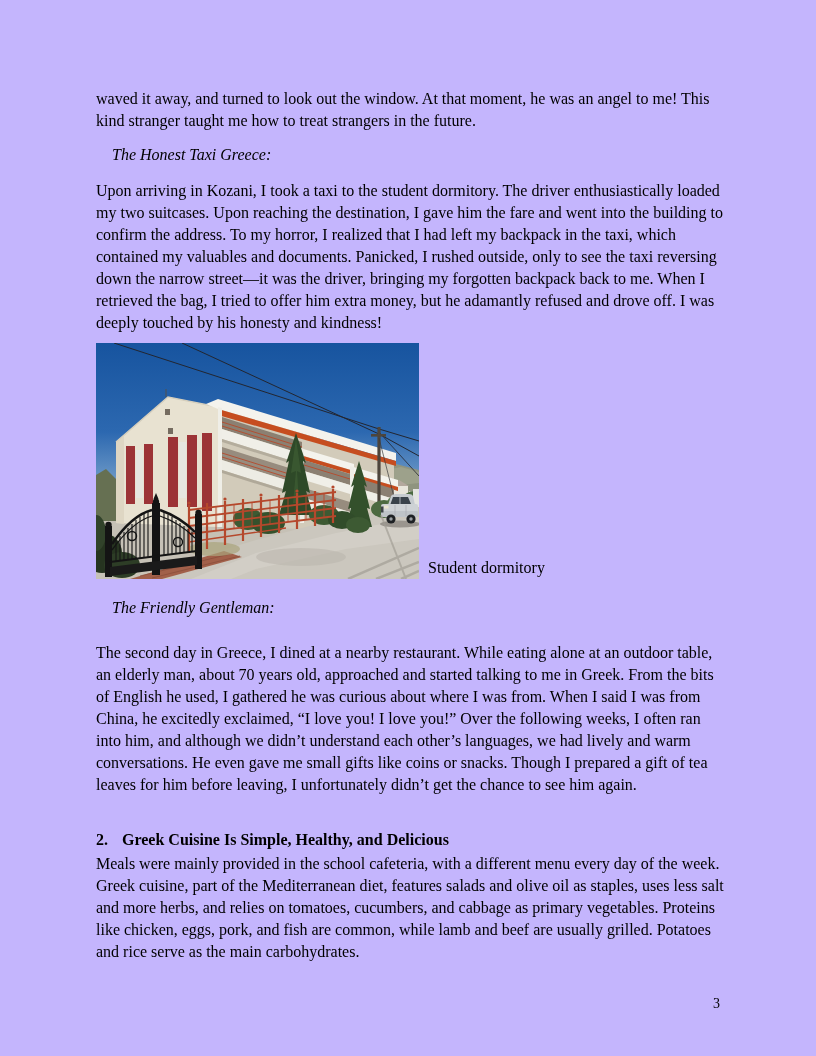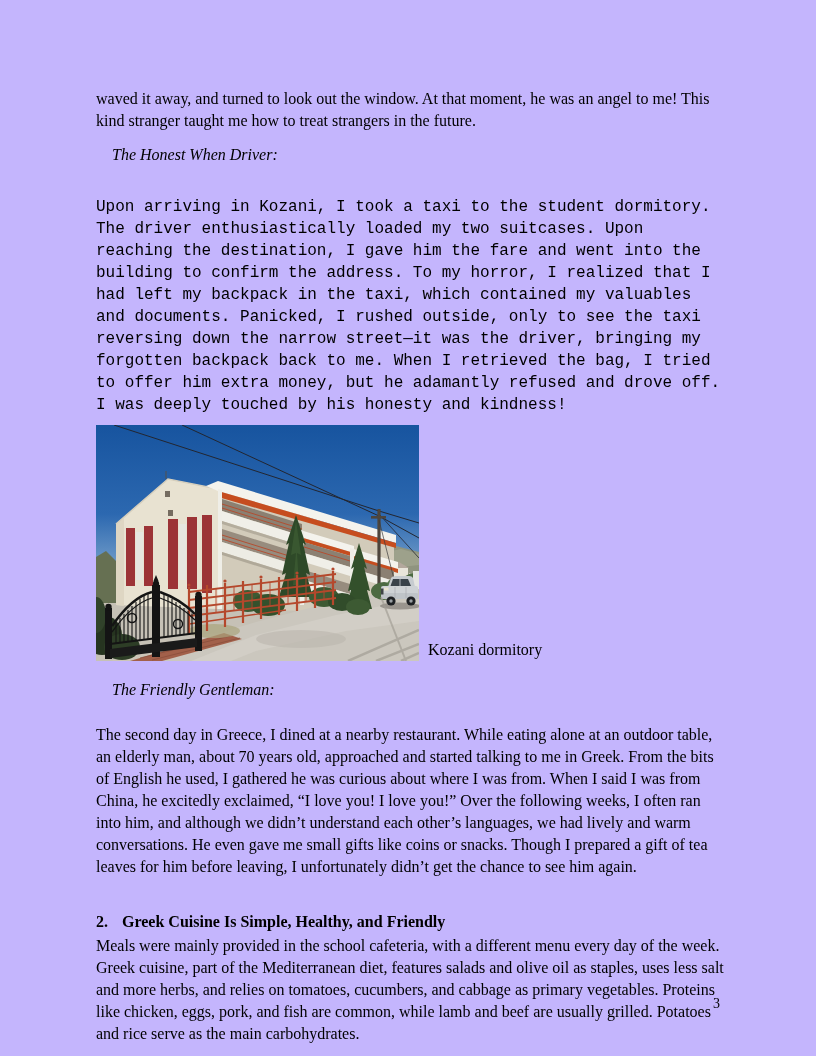--- a/index.html
+++ b/index.html
@@ -20,21 +20,21 @@
     top: 88px;
     width: 631px;
   }
   p { margin: 0; }
   .para { text-align: left; }
   .heading-italic {
     font-style: italic;
     text-indent: 16px;
   }
   #h-taxi   { margin-top: 12px; }
-  #p-taxi   { margin-top: 30px; font-family: Liberation Mono, monospace; }
+  #p-taxi   { margin-top: 14px; }
   .figure-row {
     margin-top: 9px;
     display: flex;
     align-items: flex-end;
   }
   .photo-svg { display: block; width: 323px; height: 236px; }
   .photo-caption { margin-left: 9px; white-space: nowrap; }
   #h-gent    { margin-top: 18px; }
   #p-gent    { margin-top: 23px; }
   .heading-bold { margin-top: 33px; font-weight: bold; }
@@ -49,21 +49,21 @@
   }
 </style>
 </head>
 <body>
 
 <div class="page">
   <div class="content">
 
     <p class="para" id="p-intro">waved it away, and turned to look out the window. At that moment, he was an angel to me! This kind stranger taught me how to treat strangers in the future.</p>
 
-    <p class="heading-italic" id="h-taxi">The Honest When Driver:</p>
+    <p class="heading-italic" id="h-taxi">The Honest Taxi Greece:</p>
 
     <p class="para" id="p-taxi">Upon arriving in Kozani, I took a taxi to the student dormitory. The driver enthusiastically loaded my two suitcases. Upon reaching the destination, I gave him the fare and went into the building to confirm the address. To my horror, I realized that I had left my backpack in the taxi, which contained my valuables and documents. Panicked, I rushed outside, only to see the taxi reversing down the narrow street—it was the driver, bringing my forgotten backpack back to me. When I retrieved the bag, I tried to offer him extra money, but he adamantly refused and drove off. I was deeply touched by his honesty and kindness!</p>
 
     <div class="figure-row">
       <svg class="photo-svg" viewBox="0 0 323 236" xmlns="http://www.w3.org/2000/svg" role="img" aria-label="Street-view photo of a cream three-storey apartment building with red shutters, white balconies, a red fence, a black wrought-iron gate, trees, a utility pole and a parked silver car under a deep blue sky">
         <defs>
           <linearGradient id="skyG" x1="0" y1="0" x2="0" y2="1">
             <stop offset="0" stop-color="#17549f"></stop>
             <stop offset="0.5" stop-color="#2c68b0"></stop>
             <stop offset="0.85" stop-color="#7ea6cd"></stop>
@@ -212,27 +212,27 @@
           <circle cx="295" cy="176" r="1.7" fill="#9aa0a4"></circle>
           <circle cx="315" cy="176" r="1.7" fill="#9aa0a4"></circle>
         </g>
 
         <g stroke="#a09c93" fill="none" opacity="0.65">
           <path d="M252,236 L323,205 M280,236 L323,219 M305,236 L323,228" stroke-width="2.5"></path>
           <path d="M285,172 L310,236" stroke-width="2"></path>
         </g>
       </svg>
 
-      <span class="photo-caption">Kozani dormitory</span>
+      <span class="photo-caption">Student dormitory</span>
     </div>
 
     <p class="heading-italic" id="h-gent">The Friendly Gentleman:</p>
 
     <p class="para" id="p-gent">The second day in Greece, I dined at a nearby restaurant. While eating alone at an outdoor table, an elderly man, about 70 years old, approached and started talking to me in Greek. From the bits of English he used, I gathered he was curious about where I was from. When I said I was from China, he excitedly exclaimed, “I love you! I love you!” Over the following weeks, I often ran into him, and although we didn’t understand each other’s languages, we had lively and warm conversations. He even gave me small gifts like coins or snacks. Though I prepared a gift of tea leaves for him before leaving, I unfortunately didn’t get the chance to see him again.</p>
 
-    <p class="heading-bold" id="h-cuisine"><span class="heading-num">2.</span><span>Greek Cuisine Is Simple, Healthy, and Friendly</span></p>
+    <p class="heading-bold" id="h-cuisine"><span class="heading-num">2.</span><span>Greek Cuisine Is Simple, Healthy, and Delicious</span></p>
 
     <p class="para" id="p-cuisine">Meals were mainly provided in the school cafeteria, with a different menu every day of the week. Greek cuisine, part of the Mediterranean diet, features salads and olive oil as staples, uses less salt and more herbs, and relies on tomatoes, cucumbers, and cabbage as primary vegetables. Proteins like chicken, eggs, pork, and fish are common, while lamb and beef are usually grilled. Potatoes and rice serve as the main carbohydrates.</p>
 
   </div>
 
   <div class="footer-page-number">3</div>
 </div>
 
 </body></html>

